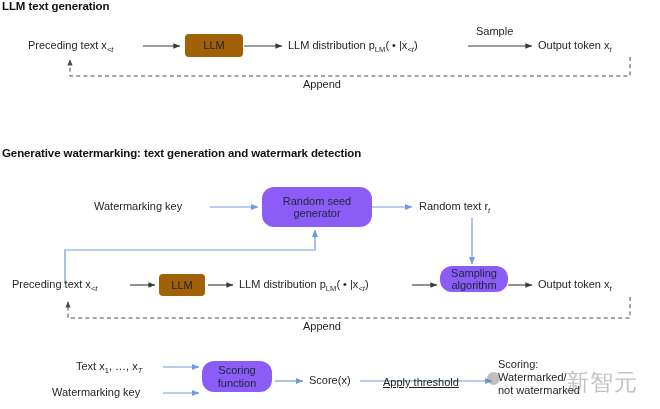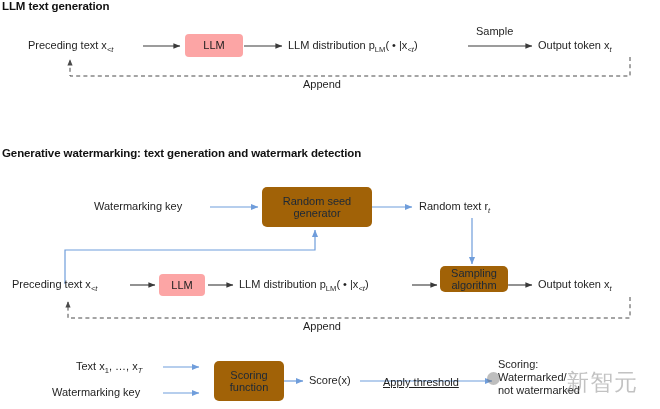--- a/index.html
+++ b/index.html
@@ -55,27 +55,27 @@
     display: flex;
     align-items: center;
     justify-content: center;
     border-radius: 4px;
     font-size: 11px;
     line-height: 12.5px;
     text-align: center;
     white-space: nowrap;
   }
   .box-yellow {
-    background: #fca5a5;
+    background: #a16207;
     color: #202020;
   }
   .box-blue {
-    background: #a16207;
+    background: #8b5cf6;
     color: #1b2838;
-    border-radius: 5px;
+    border-radius: 12px;
   }
 
   
   svg.layer {
     position: absolute;
     left: 0; top: 0;
     width: 660px;
     height: 409px;
     pointer-events: none;
   }
@@ -241,21 +241,21 @@
   </div>
 
   <div class="abs label" style="left:303px; top:320px;">Append</div>
 
   <div class="abs label" style="left:76px; top:360px;">
     <span>Text x</span><span class="sub sub-up">1</span><span>, …, x</span><span class="sub sub-it">T</span>
   </div>
 
   <div class="abs label" style="left:52px; top:386px;">Watermarking key</div>
 
-  <div class="abs box box-blue" style="left:202px; top:361px; width:70px; height:40px; flex-direction:column;margin-left:12px;">
+  <div class="abs box box-blue" style="left:202px; top:361px; width:70px; height:31px; flex-direction:column;">
     <span>Scoring</span>
     <span>function</span>
   </div>
 
   <div class="abs label" style="left:309px; top:374px;">Score(x)</div>
 
   <div class="abs label" style="left:383px; top:376px;text-decoration:underline;">Apply threshold</div>
 
   <div class="abs label" style="left:498px; top:358px;">
     <div>Scoring:</div>

